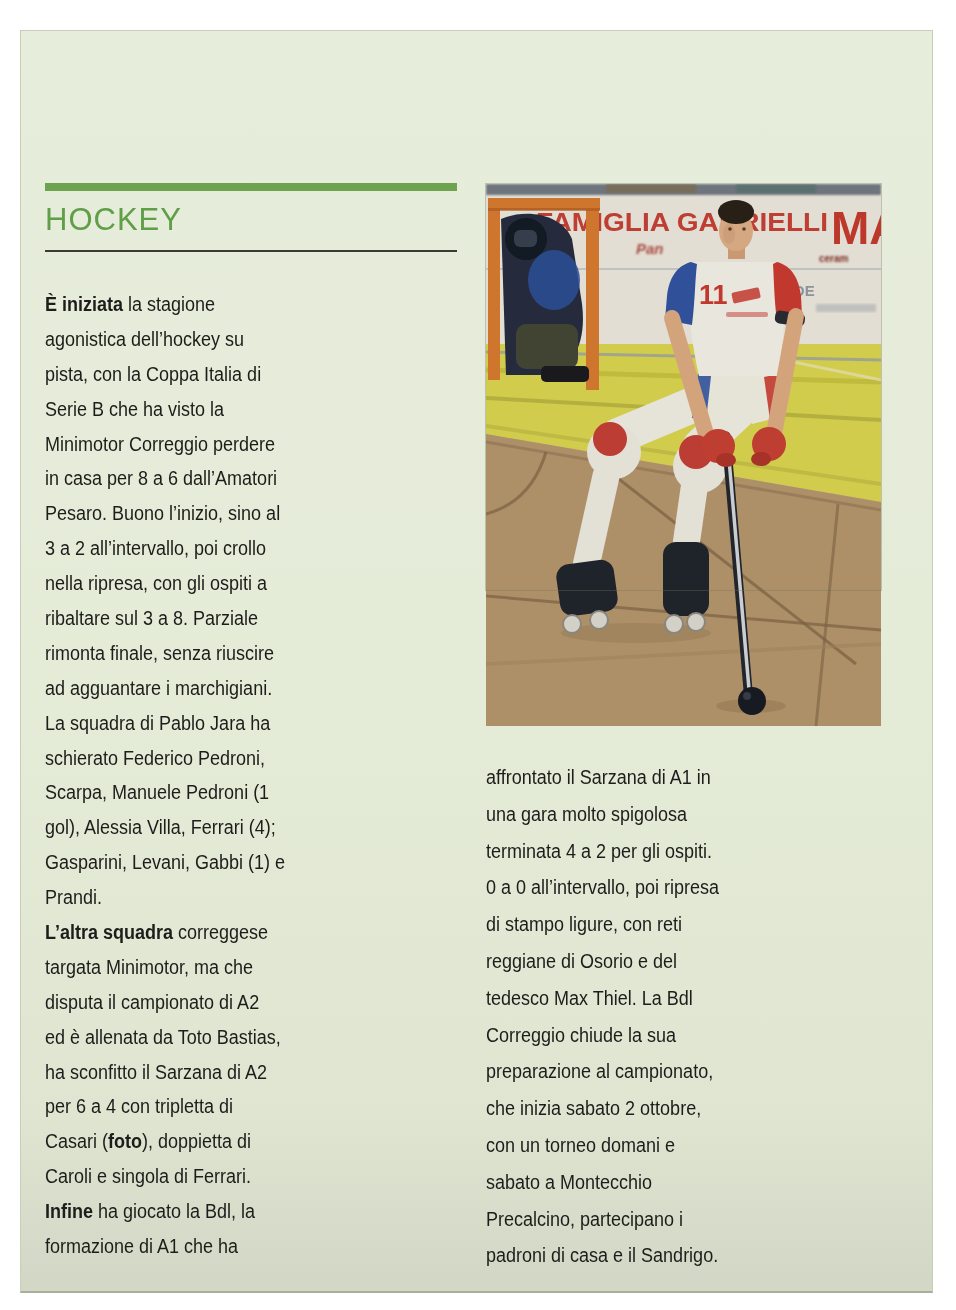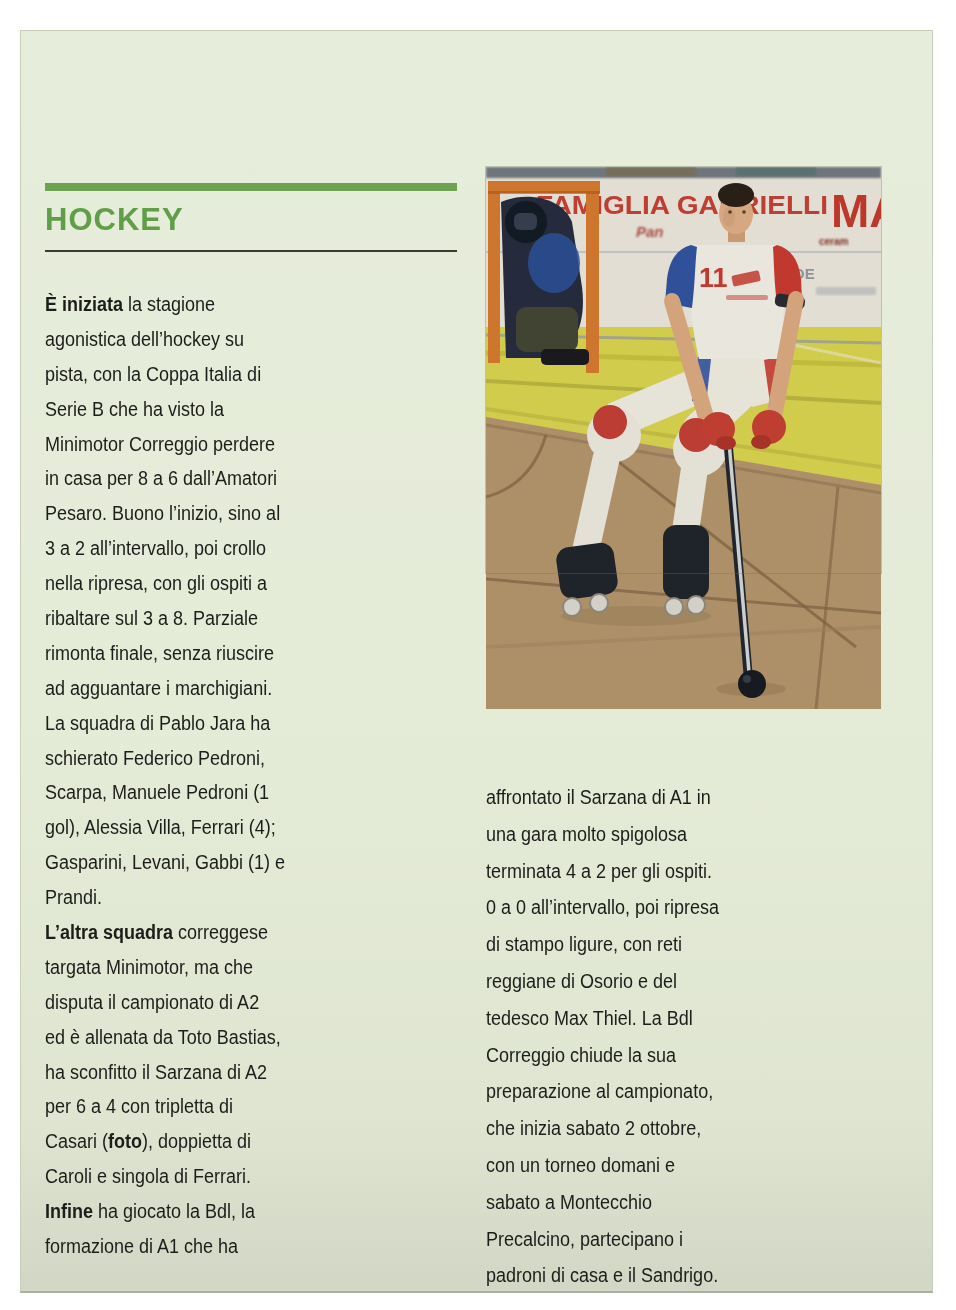--- a/index.html
+++ b/index.html
@@ -35,21 +35,21 @@
   .kicker-bar {
     position: absolute;
     left: 24px; top: 152px;
     width: 412px; height: 8px;
     background: #6da24e;
   }
   .kicker-label {
     position: absolute;
     left: 24px; top: 171px;
     font-size: 31px;
-    font-weight: bold;
+    font-weight: normal;
     letter-spacing: 1px;
     color: #609e47;
   }
   .kicker-rule {
     position: absolute;
     left: 24px; top: 219px;
     width: 412px; height: 2px;
     background: #3b3b35;
   }
   .col {
@@ -57,26 +57,26 @@
     color: #1d1d1b;
     font-size: 20px;
   }
   .col .line {
     white-space: nowrap;
     transform: scaleX(0.90);
     transform-origin: 0 50%;
   }
   .col-left  { left: 24px;  top: 256px; width: 414px; }
   .col-left .line  { height: 34.9px; line-height: 34.9px; }
-  .col-right { left: 465px; top: 748px; width: 424px; }
+  .col-right { left: 465px; top: 728px; width: 424px; }
   .col-right .line { height: 36.8px; line-height: 36.8px; }
   .bold { font-weight: bold; }
   .photo {
     position: absolute;
-    left: 465px; top: 136px;
+    left: 465px; top: 153px;
     width: 395px; height: 406px;
     outline: 1px solid rgba(110,115,95,0.35);
     background: #cbb894;
   }
   .photo svg { display: block; }
 </style>
 </head>
 <body>
 
 <div class="panel">

